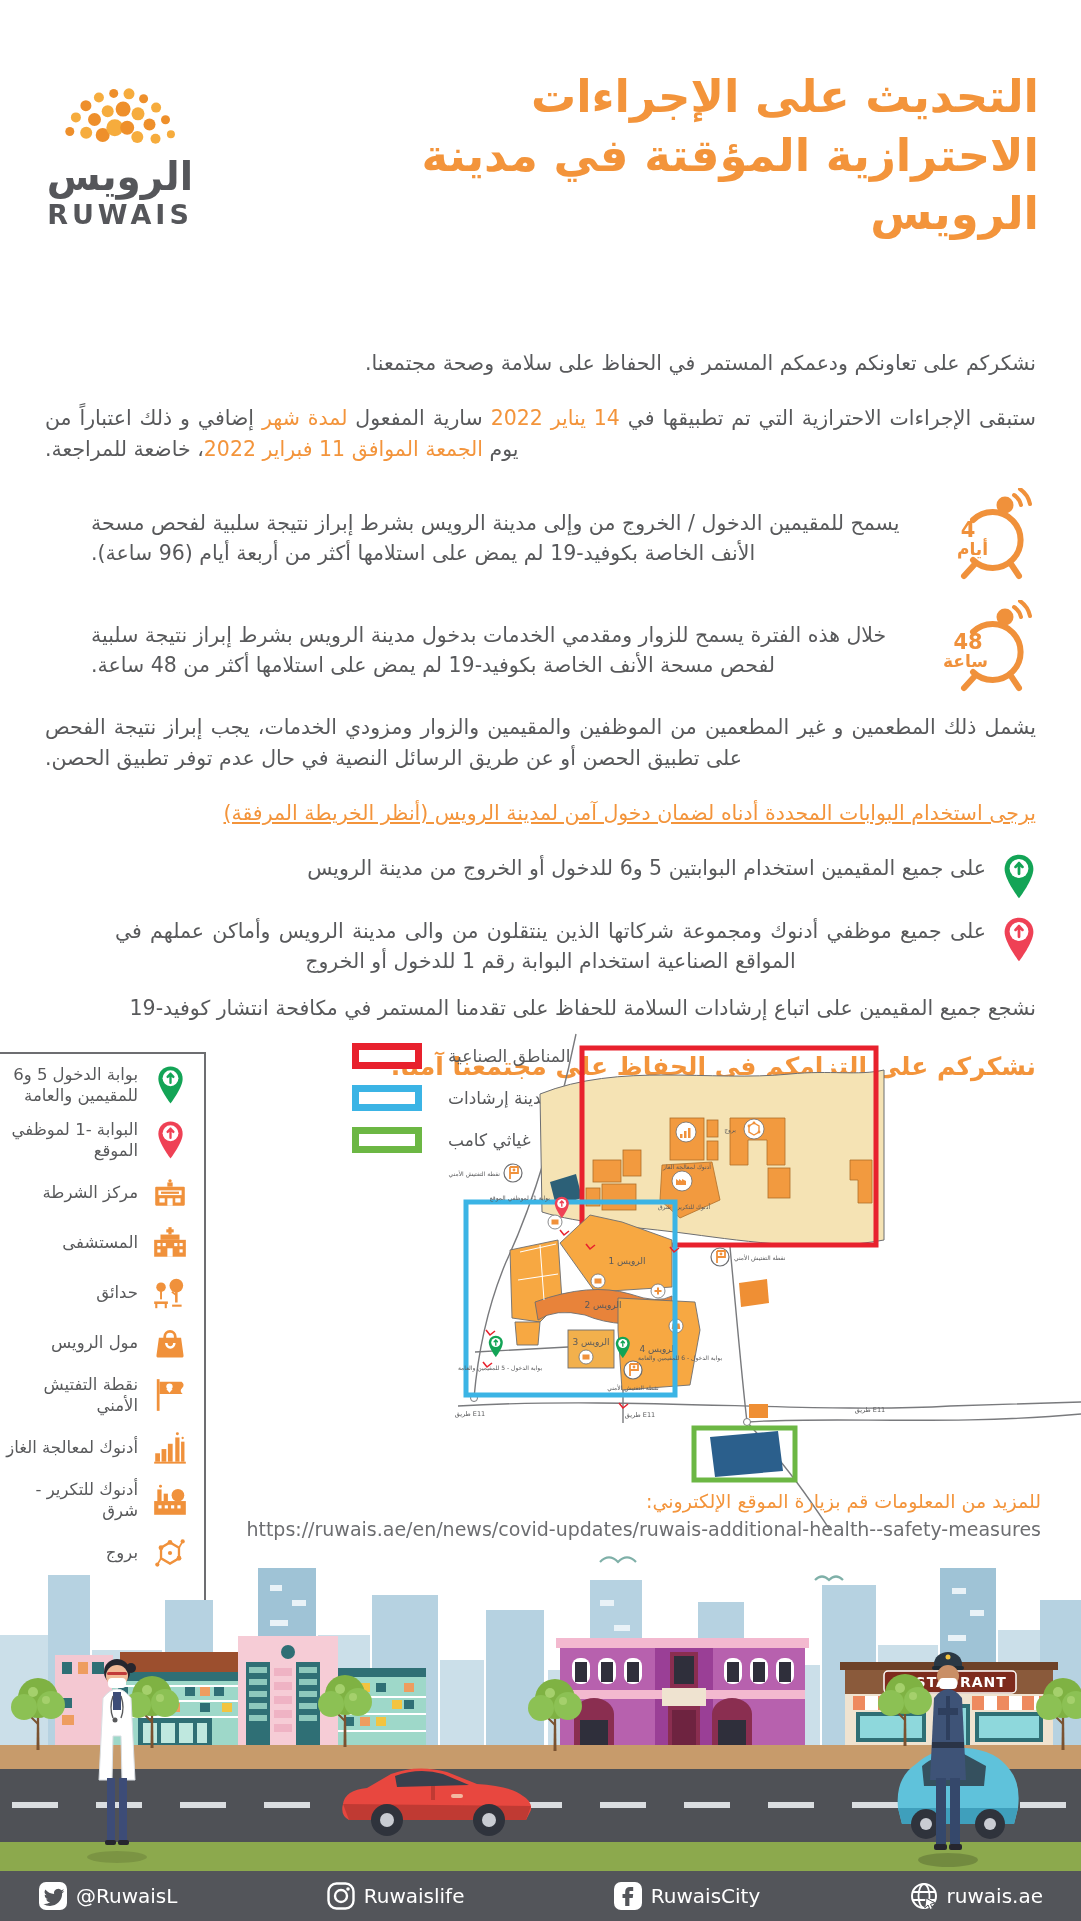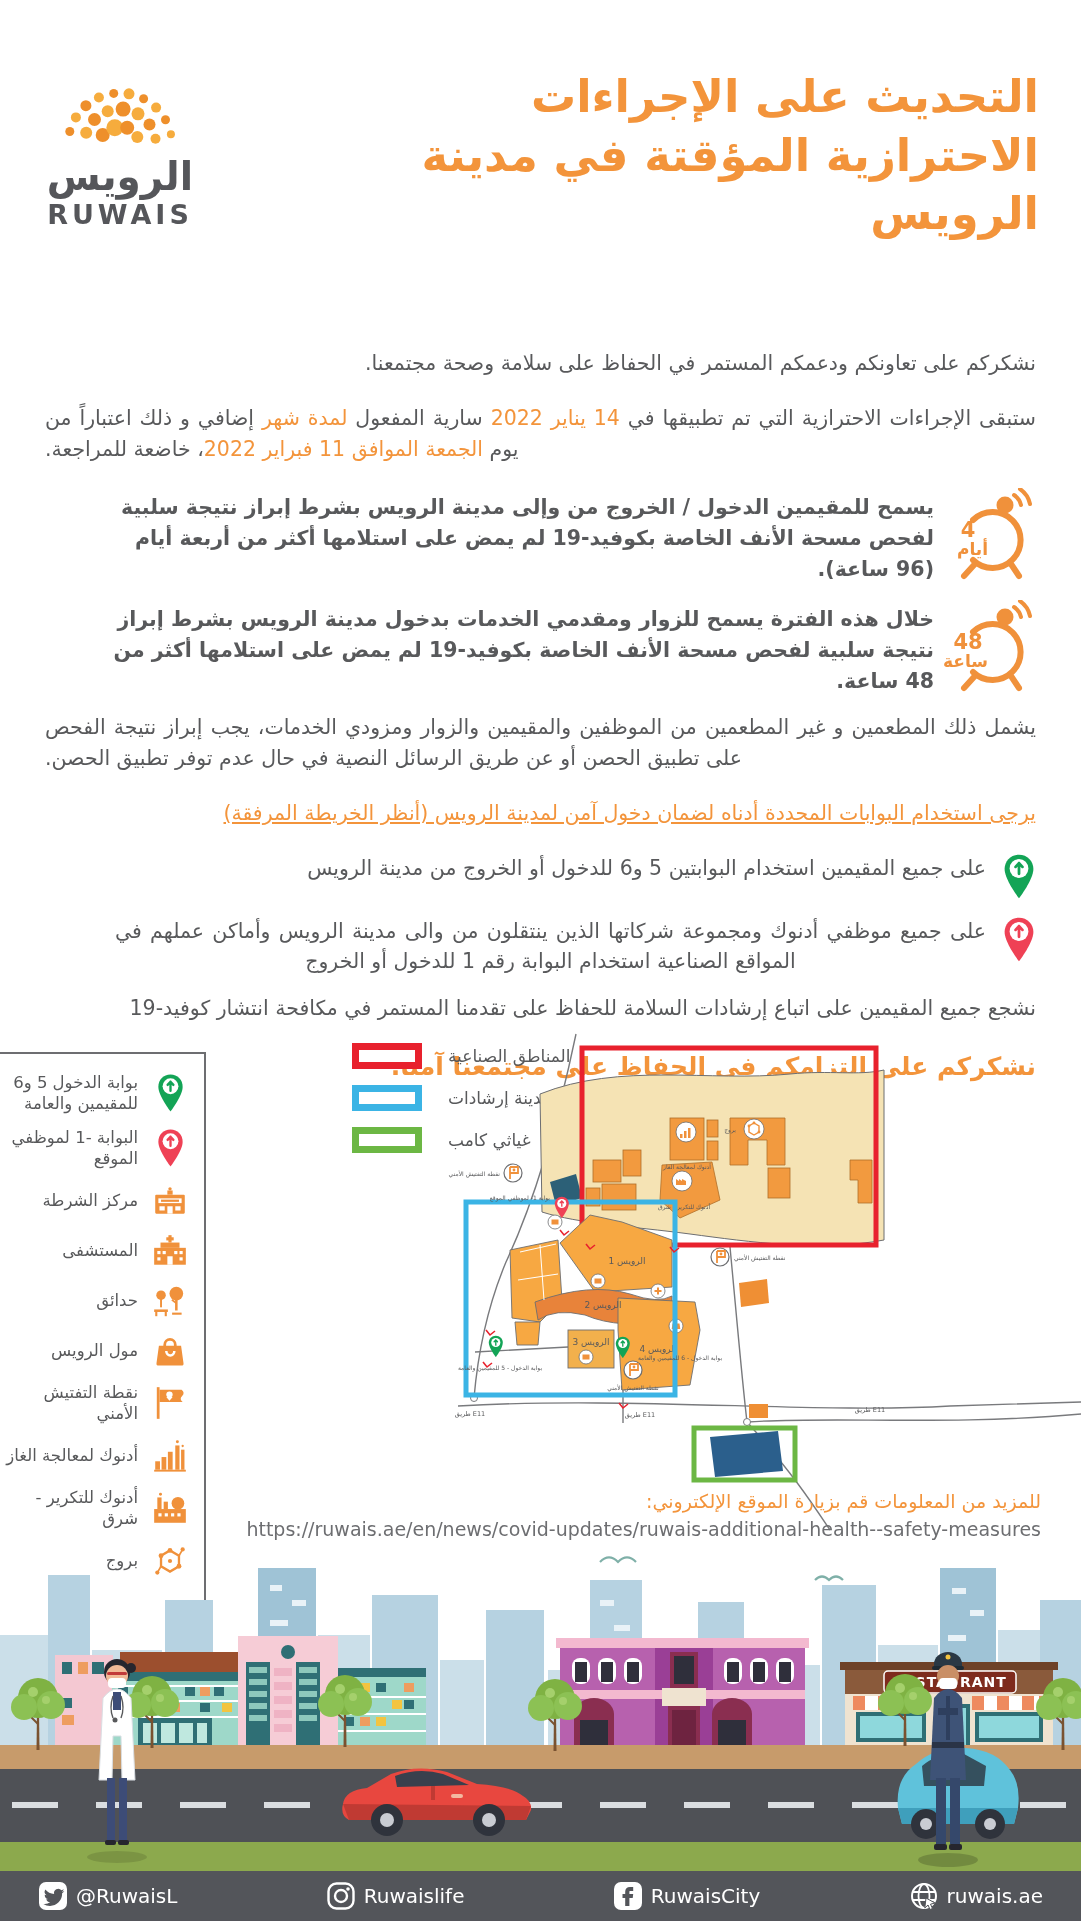--- a/index.html
+++ b/index.html
@@ -19,30 +19,30 @@
   .accent{color:#F3943B;}
   .gates-intro{color:#F3943B;text-decoration:underline;}
   .closing{font-size:25px;font-weight:bold;color:#F3943B;text-align:right;margin-left:0;
            margin-right:80px;margin-top:14px;}
   .icon-row{display:flex;align-items:center;gap:10px;margin:0 0 12px;}
   .clock-badge{flex:0 0 88px;position:relative;height:100px;}
   .clock-text{position:absolute;left:0;top:31px;width:40px;text-align:center;color:#F0913B;
               font-weight:bold;line-height:1.05;}
   .clock-value{font-size:21px;}
   .clock-unit{font-size:17px;margin-left:41px;}
-  .row-text{flex:1;text-align:right;padding:0 4px 0 46px;font-weight:bold;}
+  .row-text{flex:1;text-align:left;padding:0 4px 0 46px;}
   .pin-row{display:flex;align-items:flex-start;gap:16px;margin:0 0 16px;}
   .pin-icon{flex:0 0 34px;display:flex;justify-content:center;margin-top:0px;}
   .pin-text{flex:1;}
   .pt-right{text-align:right;padding-left:70px;}
   .pt-center{text-align:justify;text-align-last:center;padding-left:70px;}
   
   .sidebar{position:absolute;left:0;top:1052px;width:206px;height:642px;box-sizing:border-box;
            border-top:2px solid #6D6E71;border-right:2px solid #6D6E71;
-           padding:18px 14px 0 4px;direction:rtl;}
+           padding:10px 14px 0 4px;direction:rtl;}
   .side-item{display:flex;align-items:center;gap:12px;margin-bottom:12px;}
   .side-icon{flex:0 0 40px;display:flex;justify-content:center;align-items:center;}
   .side-label{font-size:16.5px;color:#58595B;line-height:1.3;text-align:right;}
   
   .mlegend{position:absolute;left:352px;top:1043px;}
   .ml-row{display:flex;align-items:center;gap:26px;margin-bottom:16px;}
   .ml-box{width:56px;height:12px;border-style:solid;border-width:7px;background:#fff;}
   .ml-label{font-size:17px;color:#58595B;direction:rtl;}
   
   .map-wrap{position:absolute;left:390px;top:1000px;width:691px;height:540px;}

